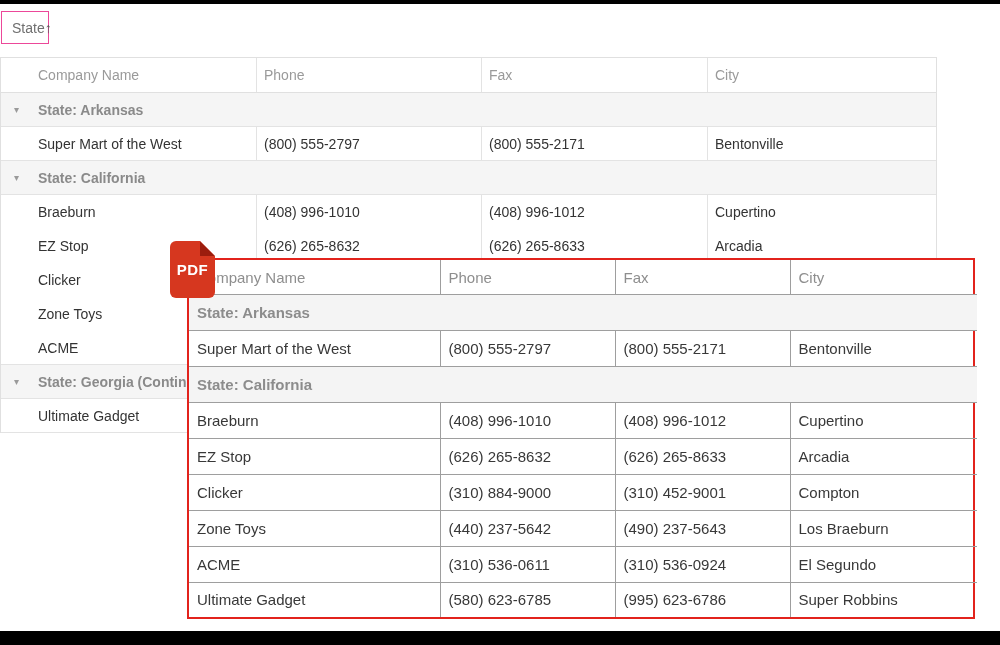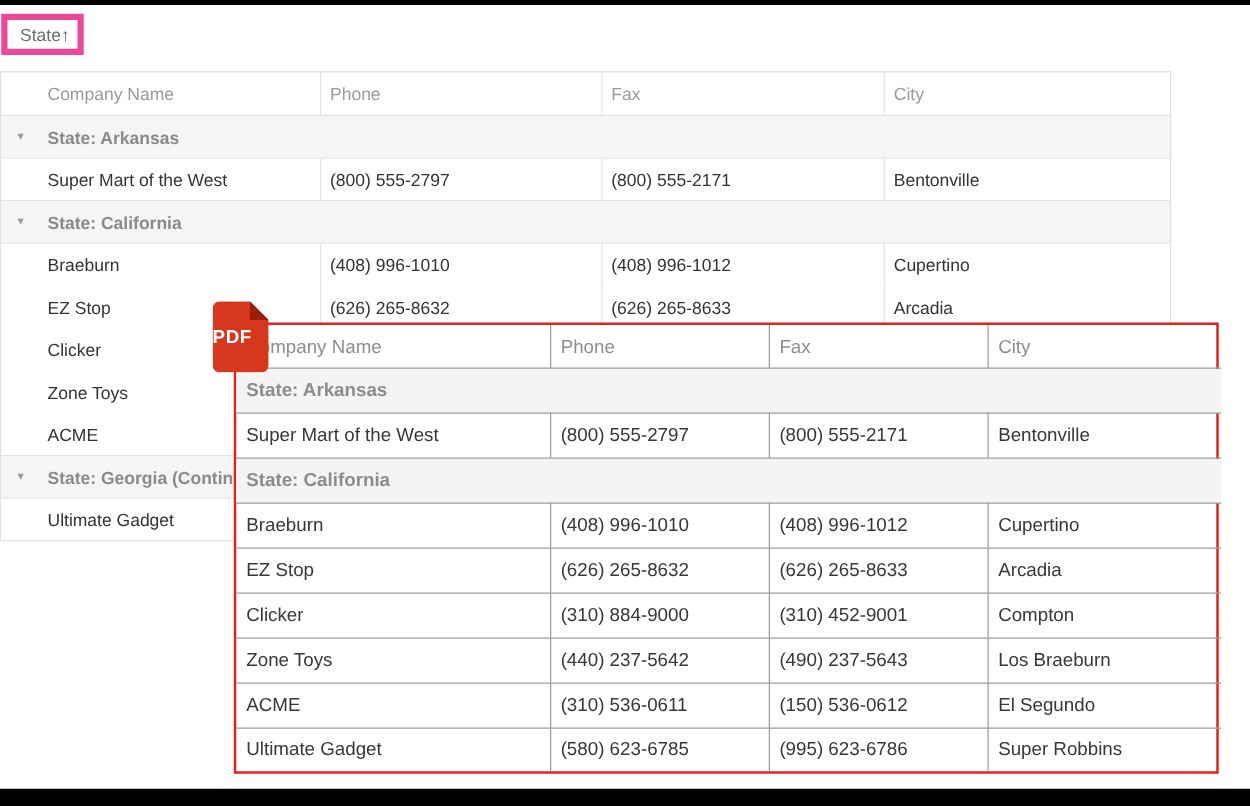--- a/index.html
+++ b/index.html
@@ -7,22 +7,22 @@
   html,body { width:1000px; height:645px; overflow:hidden; background:#fff;
     font-family:"Liberation Sans","DejaVu Sans",sans-serif; }
   .stage { position:relative; width:1000px; height:645px; background:#fff; }
 
   
   .bar { position:absolute; left:0; width:1000px; background:#000; z-index:40; }
   .bar.top { top:0; height:4px; }
   .bar.bottom { top:631px; height:14px; }
 
   
-  .chip { position:absolute; left:1px; top:11px; width:66px; height:33px;
-    border:5px solid #ec4899; background:#fff; display:flex; align-items:center;
+  .chip { position:absolute; left:1px; top:11px; width:48px; height:33px;
+    border:1px solid #ec4899; background:#fff; display:flex; align-items:center;
     justify-content:space-between; padding:0 10px; cursor:pointer; }
   .chip-label { color:#6f6f6f; font-size:14px; }
   .chip-arrow { color:#555; font-size:14px; line-height:1; }
 
   
   .search { position:absolute; left:778px; top:12px; width:158px; height:31px; }
   .search-input { width:100%; height:100%; border:1px solid #c9c9c9; border-radius:4px;
     padding:0 8px 0 34px; font-size:14px; color:#333; outline:none;
     font-family:"Liberation Sans","DejaVu Sans",sans-serif; }
   .search-input::placeholder { color:#999; }
@@ -66,21 +66,21 @@
   .pdf-table tr:first-child td { border-top:none; }
   .pdf-table tr:last-child td { border-bottom:none; }
   .p-header td { color:#8e8e8e; }
   .p-group td { background:#f4f4f4; color:#8c8c8c; font-weight:bold; }
   .p-row td { color:#383838; }
 
   
   .pdf-badge { position:absolute; left:170px; top:241px; width:45px; height:57px;
     background:#d6371f; border-radius:6px; z-index:30;
     clip-path:polygon(0 0, calc(100% - 15px) 0, 100% 15px, 100% 100%, 0 100%);
-    display:flex; align-items:center; justify-content:flex-start; }
+    display:flex; align-items:center; justify-content:center; }
   .pdf-fold { position:absolute; top:0; right:0; width:15px; height:15px;
     background:#9c1d0e; clip-path:polygon(0 0, 100% 100%, 0 100%); }
   .pdf-txt { color:#fff; font-size:15px; font-weight:bold; letter-spacing:0.5px; }
 </style>
 </head>
 <body>
 
 <div class="stage">
   <div class="bar top"></div>
 
@@ -197,21 +197,21 @@
       </tr>
       <tr class="p-row">
         <td>Zone Toys</td>
         <td>(440) 237-5642</td>
         <td>(490) 237-5643</td>
         <td>Los Braeburn</td>
       </tr>
       <tr class="p-row">
         <td>ACME</td>
         <td>(310) 536-0611</td>
-        <td>(150) 536-0612</td>
+        <td>(310) 536-0924</td>
         <td>El Segundo</td>
       </tr>
       <tr class="p-row">
         <td>Ultimate Gadget</td>
         <td>(580) 623-6785</td>
         <td>(995) 623-6786</td>
         <td>Super Robbins</td>
       </tr>
     </tbody>
       </table>

